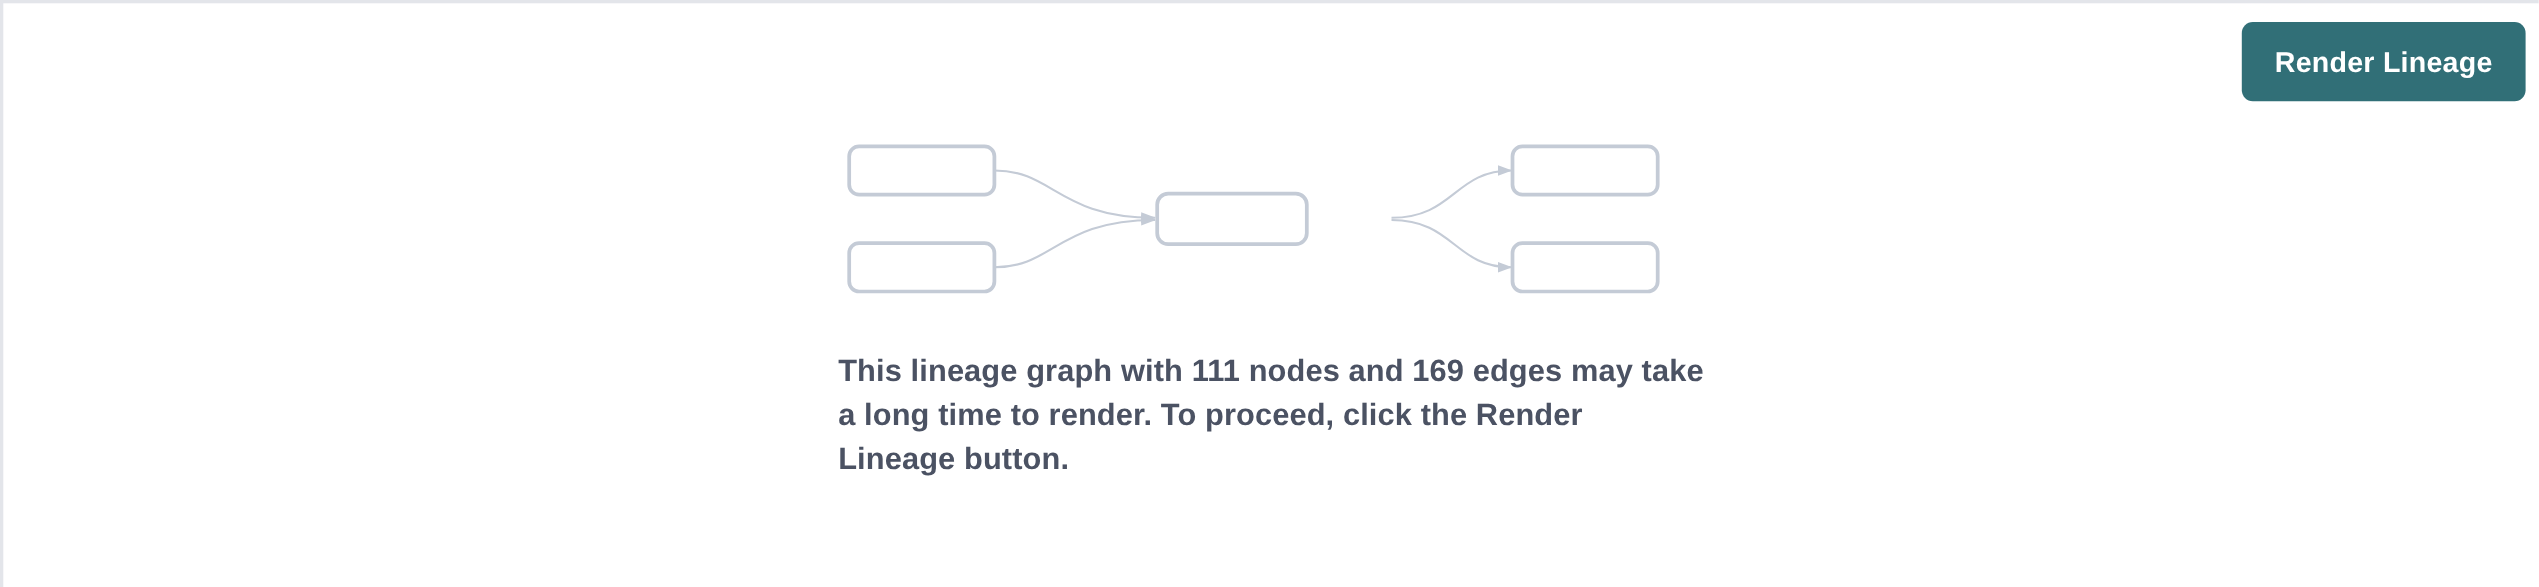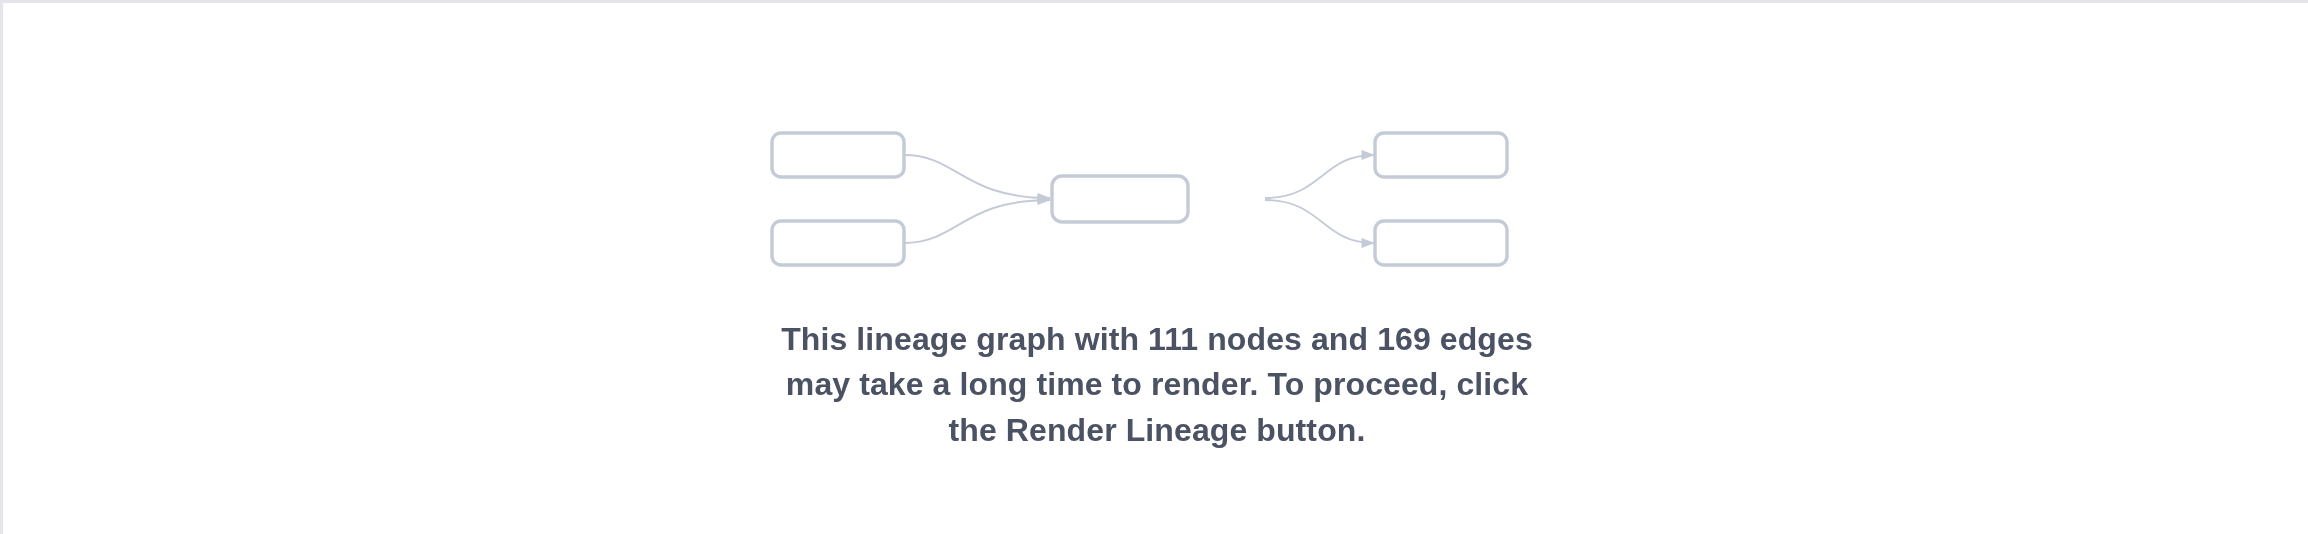--- a/index.html
+++ b/index.html
@@ -61,34 +61,34 @@
 
   .lineage-illustration {
     display: block;
     width: 790px;
     height: 160px;
   }
 
   .empty-message {
     margin-top: 36px;
     width: 790px;
-    text-align: center;
     color: #4b5263;
     font-family: "Liberation Sans", sans-serif;
-    font-size: 32px;
+    font-size: 28px;
     font-weight: bold;
     line-height: 1.42;
     letter-spacing: 0.1px;
   }
 </style>
 </head>
 <body>
 
 <div id="app">
 
+  <button class="render-btn">Render Lineage</button>
 
   <div class="empty-state">
 
     <svg class="lineage-illustration" viewBox="0 0 790 160">
       <defs>
         <marker id="arrowhead" markerWidth="8" markerHeight="8" refX="6.6" refY="3" orient="auto" markerUnits="strokeWidth">
           <path d="M0,0.4 L7,3 L0,5.6 z" fill="#c4cbd6"></path>
         </marker>
       </defs>
 

